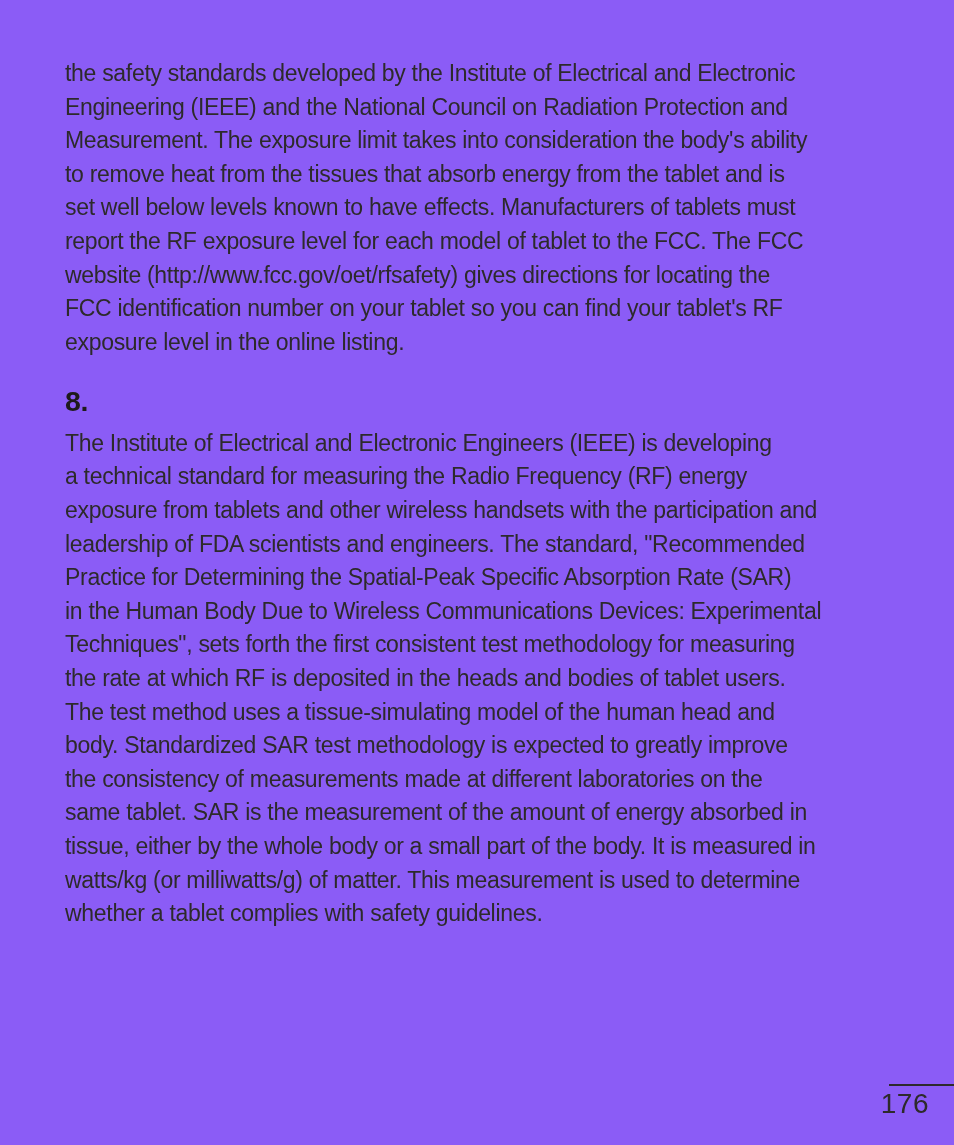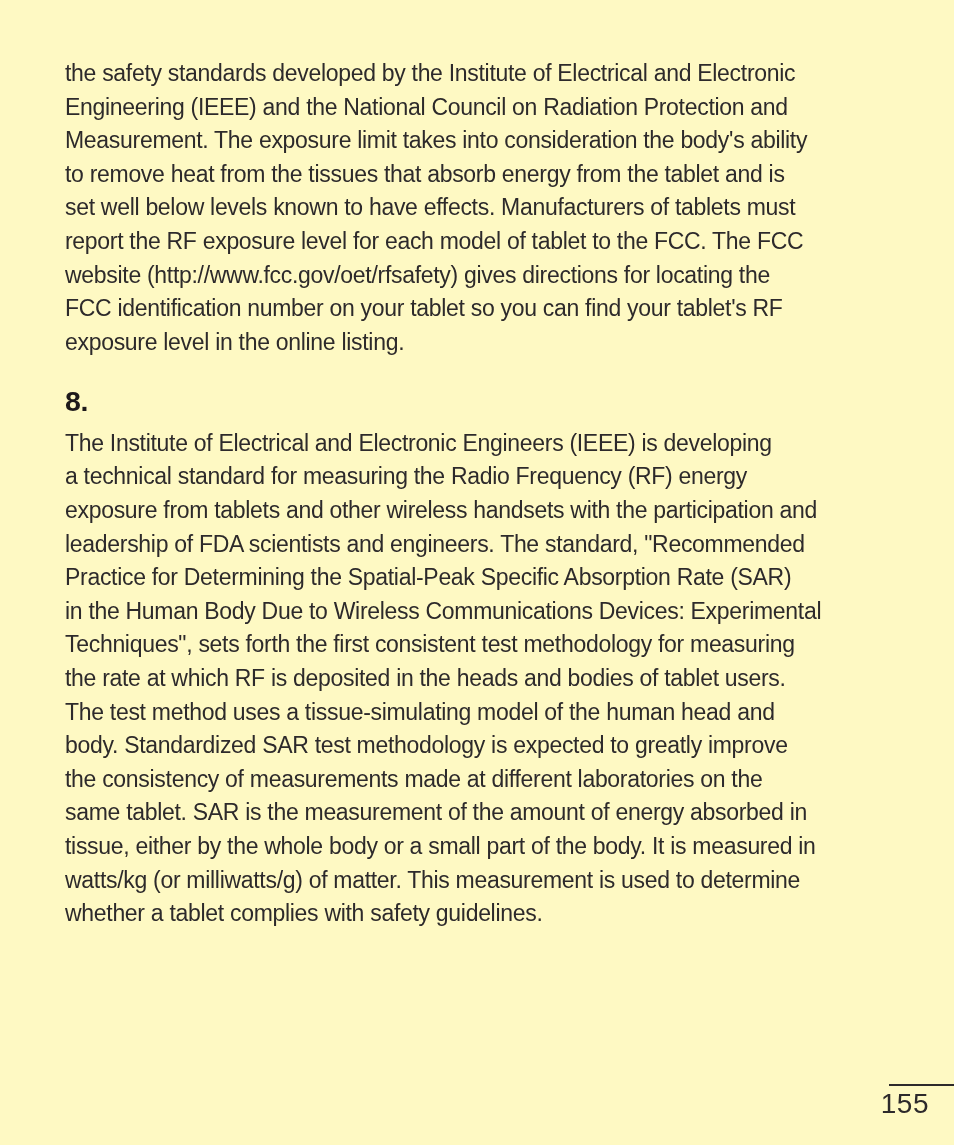--- a/index.html
+++ b/index.html
@@ -4,21 +4,21 @@
 <style>
   html, body {
     margin: 0;
     padding: 0;
     background: #ffffff;
   }
   .page {
     position: relative;
     width: 954px;
     height: 1145px;
-    background: #fef9c3;
+    background: #8b5cf6;
     overflow: hidden;
     font-family: "Liberation Sans", sans-serif;
     color: #2d2a2b;
   }
   .content {
     position: absolute;
     left: 65px;
     top: 57px;
     width: 832px;
   }
@@ -99,14 +99,14 @@
 body. Standardized SAR test methodology is expected to greatly improve
 the consistency of measurements made at different laboratories on the
 same tablet. SAR is the measurement of the amount of energy absorbed in
 tissue, either by the whole body or a small part of the body. It is measured in
 watts/kg (or milliwatts/g) of matter. This measurement is used to determine
 whether a tablet complies with safety guidelines.</p>
 
   </div>
 
   <div class="footer-rule"></div>
-  <div class="page-number">155</div>
+  <div class="page-number">176</div>
 </div>
 
 </body></html>

